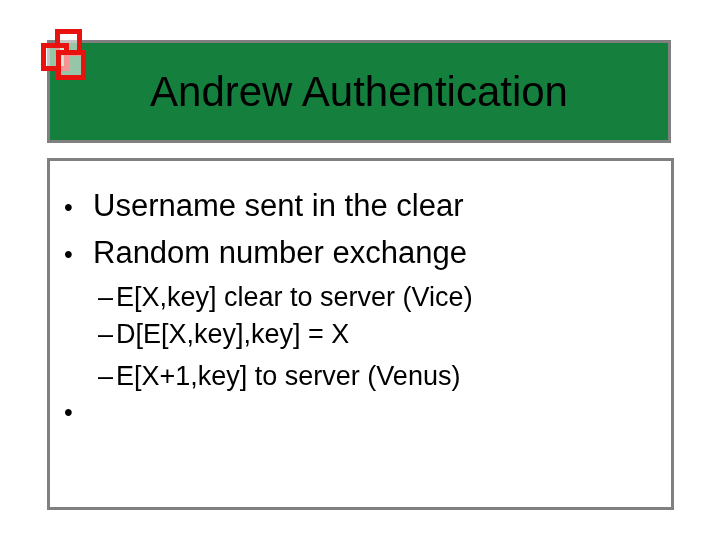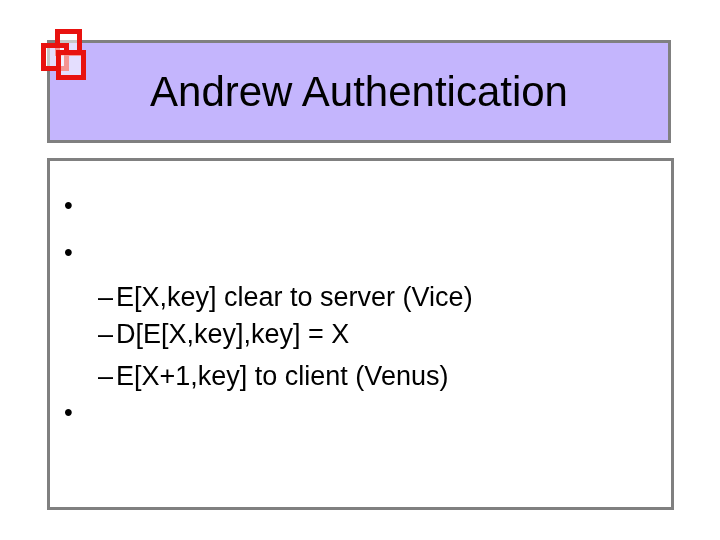--- a/index.html
+++ b/index.html
@@ -20,21 +20,21 @@
   }
   
   .title-box {
     position: absolute;
     left: 47px;
     top: 40px;
     width: 624px;
     height: 103px;
     border: 3px solid #808080;
     box-sizing: border-box;
-    background: #c4b5fd;
+    background: #15803d;
     display: flex;
     align-items: center;
     justify-content: center;
   }
   .title {
     margin: 0;
     font-size: 42px;
     font-weight: 400;
     line-height: 1;
     white-space: nowrap;
@@ -110,39 +110,41 @@
 <div class="slide">
 
   <div class="title-box">
     <h1 class="title">Andrew Authentication</h1>
   </div>
 
   <div class="content-box">
 
     <div class="line lvl1 b1">
       <span class="marker">•</span>
+      <span class="text">Username sent in the clear</span>
     </div>
 
     <div class="line lvl1 b2">
       <span class="marker">•</span>
+      <span class="text">Random number exchange</span>
     </div>
 
     <div class="line lvl2 s1">
       <span class="marker">–</span>
       <span class="text">E[X,key] clear to server (Vice)</span>
     </div>
 
     <div class="line lvl2 s2">
       <span class="marker">–</span>
       <span class="text">D[E[X,key],key] = X</span>
     </div>
 
     <div class="line lvl2 s3">
       <span class="marker">–</span>
-      <span class="text">E[X+1,key] to client (Venus)</span>
+      <span class="text">E[X+1,key] to server (Venus)</span>
     </div>
 
     <div class="line lvl1 b3">
       <span class="marker">•</span>
     </div>
 
   </div>
 
   <div class="logo">
     <span class="sq sq-top"></span>

